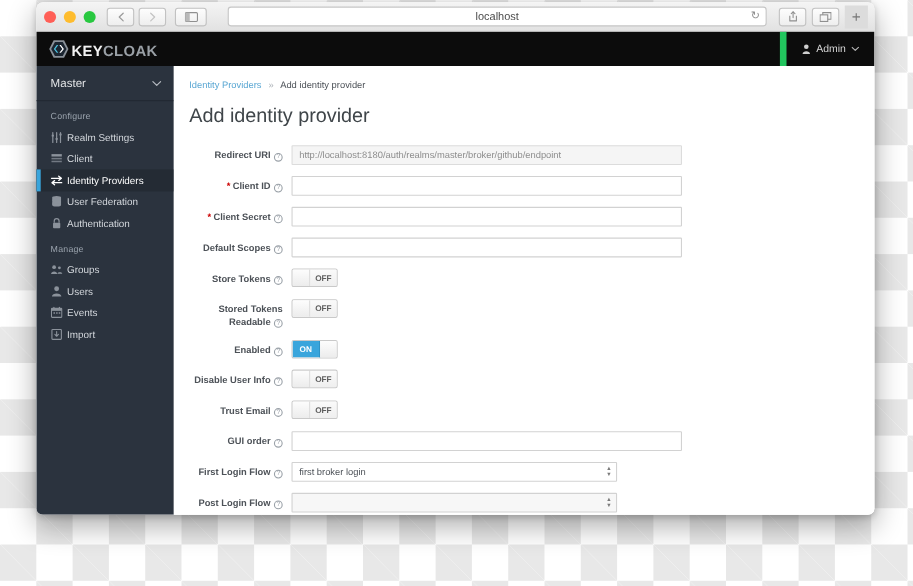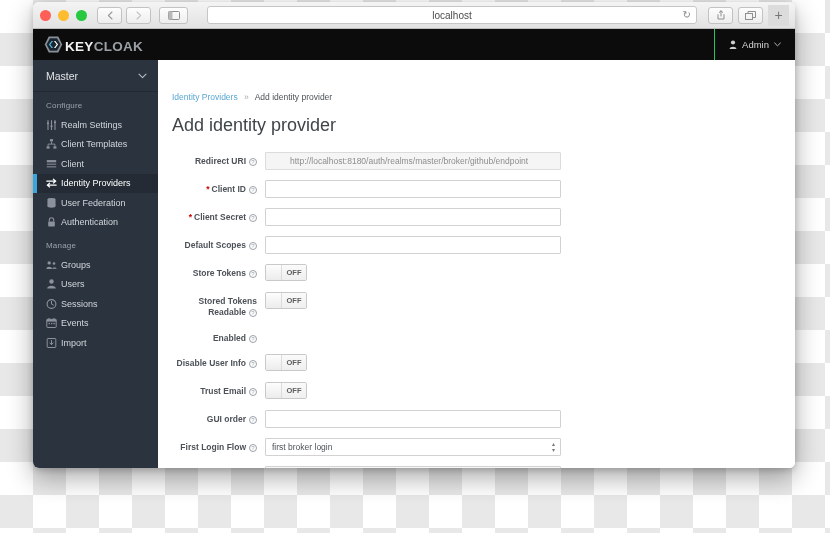--- a/index.html
+++ b/index.html
@@ -91,21 +91,21 @@
   .brand { display: flex; align-items: flex-end; gap: 2px; }
   .hexlogo { width: 19px; height: 19px; display:block; }
   .brandtext { font-size: 13.5px; font-weight: bold; letter-spacing: 0.3px; }
   .brandtext .b1 { color: #f2f2f2; }
   .brandtext .b2 { color: #9aa0a6; }
 
   .usermenu {
     display:flex; align-items:center; gap:5px;
     color:#d6d6d6; font-size: 9.5px;
     padding: 0 14px; height: 100%;
-    border-left: 1px solid #22c55e;
+    border-left: 6px solid #22c55e;
   }
 
   .body-row { display: flex; height: 408px; }
 
   .sidebar {
     width: 125px;
     background: #2b333e;
     flex: none;
     position: relative;
   }
@@ -135,21 +135,21 @@
     display:flex; align-items:center; justify-content:center;
     color: #8b929b;
   }
   .navitem.active {
     background: #242b34;
     border-left-color: #39a5dc;
     color: #ffffff;
   }
   .navitem.active .nav-ico { color: #ffffff; }
 
-  .content { flex: 1; background: #fff; position: relative; overflow: hidden; margin-top: 20px; }
+  .content { flex: 1; background: #fff; position: relative; overflow: hidden; }
   .content-inner { padding: 12px 0 0 14px; }
 
   .breadcrumb { font-size: 8.5px; color: #4d5258; margin-bottom: 13px; }
   .breadcrumb a { color: #5aa7d3; text-decoration: none; }
   .breadcrumb .sep { color: #a7adb3; margin: 0 4px; }
 
   .page-title {
     font-size: 18px; color: #3f4549; font-weight: normal;
     margin: 0 0 16px 0;
   }
@@ -170,26 +170,26 @@
   .flabel .req { color: #cc0000; margin-right: 2px; font-weight: bold; }
   .helpico {
     display:inline-block; width: 8px; height: 8px;
     border: 1px solid #9aa1a8; border-radius: 50%;
     color: #9aa1a8; font-size: 6px; line-height: 6.5px;
     text-align:center; margin-left: 3px; vertical-align: 0px;
     font-weight: normal;
   }
   .fctl { flex: 1; }
   .inp {
-    width: 296px; height: 18px;
+    width: 355px; height: 18px;
     border: 1px solid #d2d2d2;
     background: #fff;
     border-radius: 1px;
     font-size: 8.5px; color: #5a5a5a;
-    padding: 0 24px;
+    padding: 0 6px;
     line-height: 16px;
   }
   .inp.readonly { background: #f5f5f5; color: #8d8d8d; border-color: #dcdcdc; }
 
   .sel {
     width: 296px; height: 18px;
     border: 1px solid #d2d2d2;
     background: #fff;
     border-radius: 1px;
     font-size: 8.5px; color: #4d5258;
@@ -323,31 +323,20 @@
               <rect x="1" y="3" width="2" height="1.6" fill="currentColor"></rect>
                 <rect x="4.5" y="6" width="2" height="1.6" fill="currentColor"></rect>
                 <rect x="8" y="2" width="2" height="1.6" fill="currentColor"></rect>
             </svg>
           </span>
           <span>Realm Settings</span>
         </div>
         <div class="navitem">
           <span class="nav-ico">
             <svg width="11" height="11" viewBox="0 0 11 11" aria-hidden="true">
-              <rect x="4" y="0.6" width="3" height="2.3" fill="currentColor"></rect>
-              <rect x="0.6" y="7.8" width="3" height="2.3" fill="currentColor"></rect>
-              <rect x="7.4" y="7.8" width="3" height="2.3" fill="currentColor"></rect>
-              <path d="M5.5 3 L5.5 5.6 M2.1 7.8 L2.1 5.6 L8.9 5.6 L8.9 7.8" fill="none" stroke="currentColor" stroke-width="0.9"></path>
-            </svg>
-          </span>
-          <span>Client Templates</span>
-        </div>
-        <div class="navitem">
-          <span class="nav-ico">
-            <svg width="11" height="11" viewBox="0 0 11 11" aria-hidden="true">
                 <rect x="0.8" y="1.6" width="9.4" height="2.2" fill="currentColor"></rect>
                 <rect x="0.8" y="5" width="9.4" height="1.4" fill="currentColor" opacity=".75"></rect>
                 <rect x="0.8" y="7.6" width="9.4" height="1.4" fill="currentColor" opacity=".75"></rect>
               </svg>
           </span>
           <span>Client</span>
         </div>
         <div class="navitem active">
           <span class="nav-ico">
             <svg width="11" height="11" viewBox="0 0 11 11" aria-hidden="true">
@@ -398,29 +387,20 @@
             <svg width="11" height="11" viewBox="0 0 11 11" aria-hidden="true">
                 <circle cx="5.5" cy="3" r="2.2" fill="currentColor"></circle>
                 <path d="M1.2 10 C1.2 6.3 9.8 6.3 9.8 10 Z" fill="currentColor"></path>
               </svg>
           </span>
           <span>Users</span>
         </div>
         <div class="navitem">
           <span class="nav-ico">
             <svg width="11" height="11" viewBox="0 0 11 11" aria-hidden="true">
-                <circle cx="5.5" cy="5.5" r="4.4" fill="none" stroke="currentColor" stroke-width="1.1"></circle>
-                <path d="M5.5 2.9 L5.5 5.6 L7.5 6.6" fill="none" stroke="currentColor" stroke-width="1" stroke-linecap="round"></path>
-              </svg>
-          </span>
-          <span>Sessions</span>
-        </div>
-        <div class="navitem">
-          <span class="nav-ico">
-            <svg width="11" height="11" viewBox="0 0 11 11" aria-hidden="true">
                 <rect x="0.8" y="1.8" width="9.4" height="8.2" rx="0.7" fill="none" stroke="currentColor" stroke-width="1"></rect>
                 <rect x="0.8" y="1.8" width="9.4" height="2.3" fill="currentColor"></rect>
                 <path d="M3 0.8 L3 2.6 M8 0.8 L8 2.6" stroke="currentColor" stroke-width="1.1" stroke-linecap="round"></path>
                 <rect x="2.6" y="5.4" width="1.4" height="1.3" fill="currentColor"></rect>
                 <rect x="5" y="5.4" width="1.4" height="1.3" fill="currentColor"></rect>
                 <rect x="7.4" y="5.4" width="1.4" height="1.3" fill="currentColor"></rect>
               </svg>
           </span>
           <span>Events</span>
         </div>
@@ -479,20 +459,24 @@
             <div class="frow">
               <div class="flabel"><span>Stored Tokens Readable</span><span class="helpico">?</span></div>
               <div class="fctl"><span class="toggle off">
                     <span class="knob"></span>
                     <span class="lbl">OFF</span>
                   </span></div>
             </div>
 
             <div class="frow">
               <div class="flabel"><span>Enabled</span><span class="helpico">?</span></div>
+              <div class="fctl"><span class="toggle on">
+                    <span class="knob"></span>
+                    <span class="lbl">ON</span>
+                  </span></div>
             </div>
 
             <div class="frow">
               <div class="flabel"><span>Disable User Info</span><span class="helpico">?</span></div>
               <div class="fctl"><span class="toggle off">
                     <span class="knob"></span>
                     <span class="lbl">OFF</span>
                   </span></div>
             </div>
 

